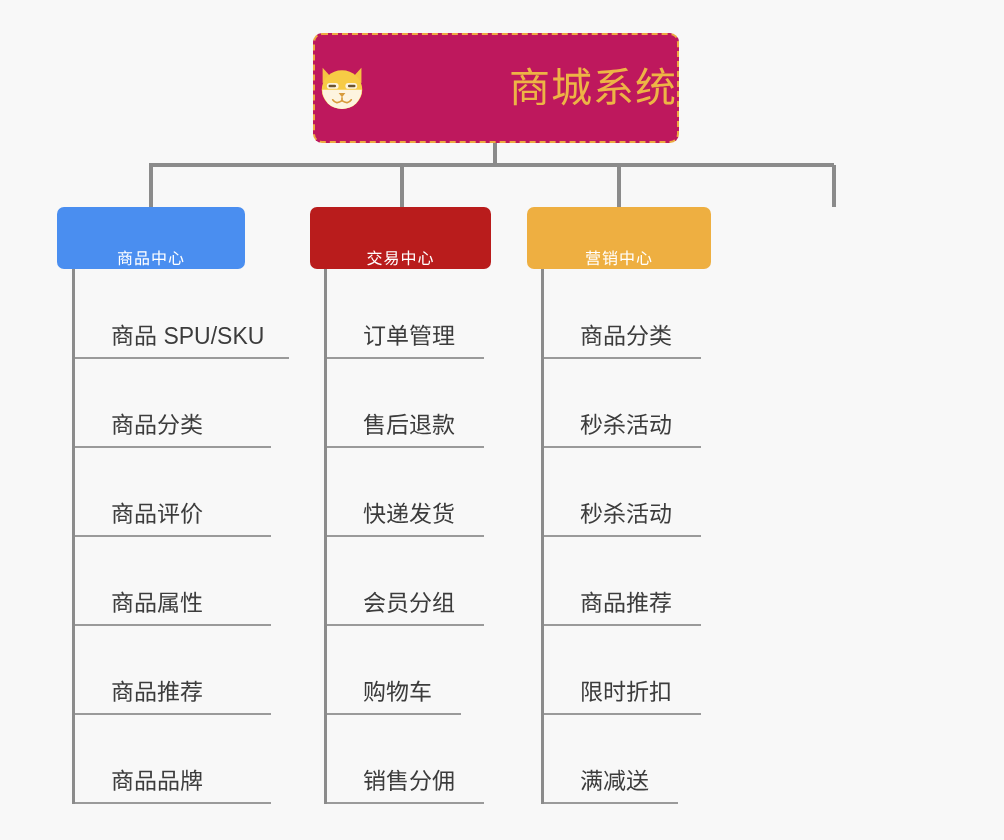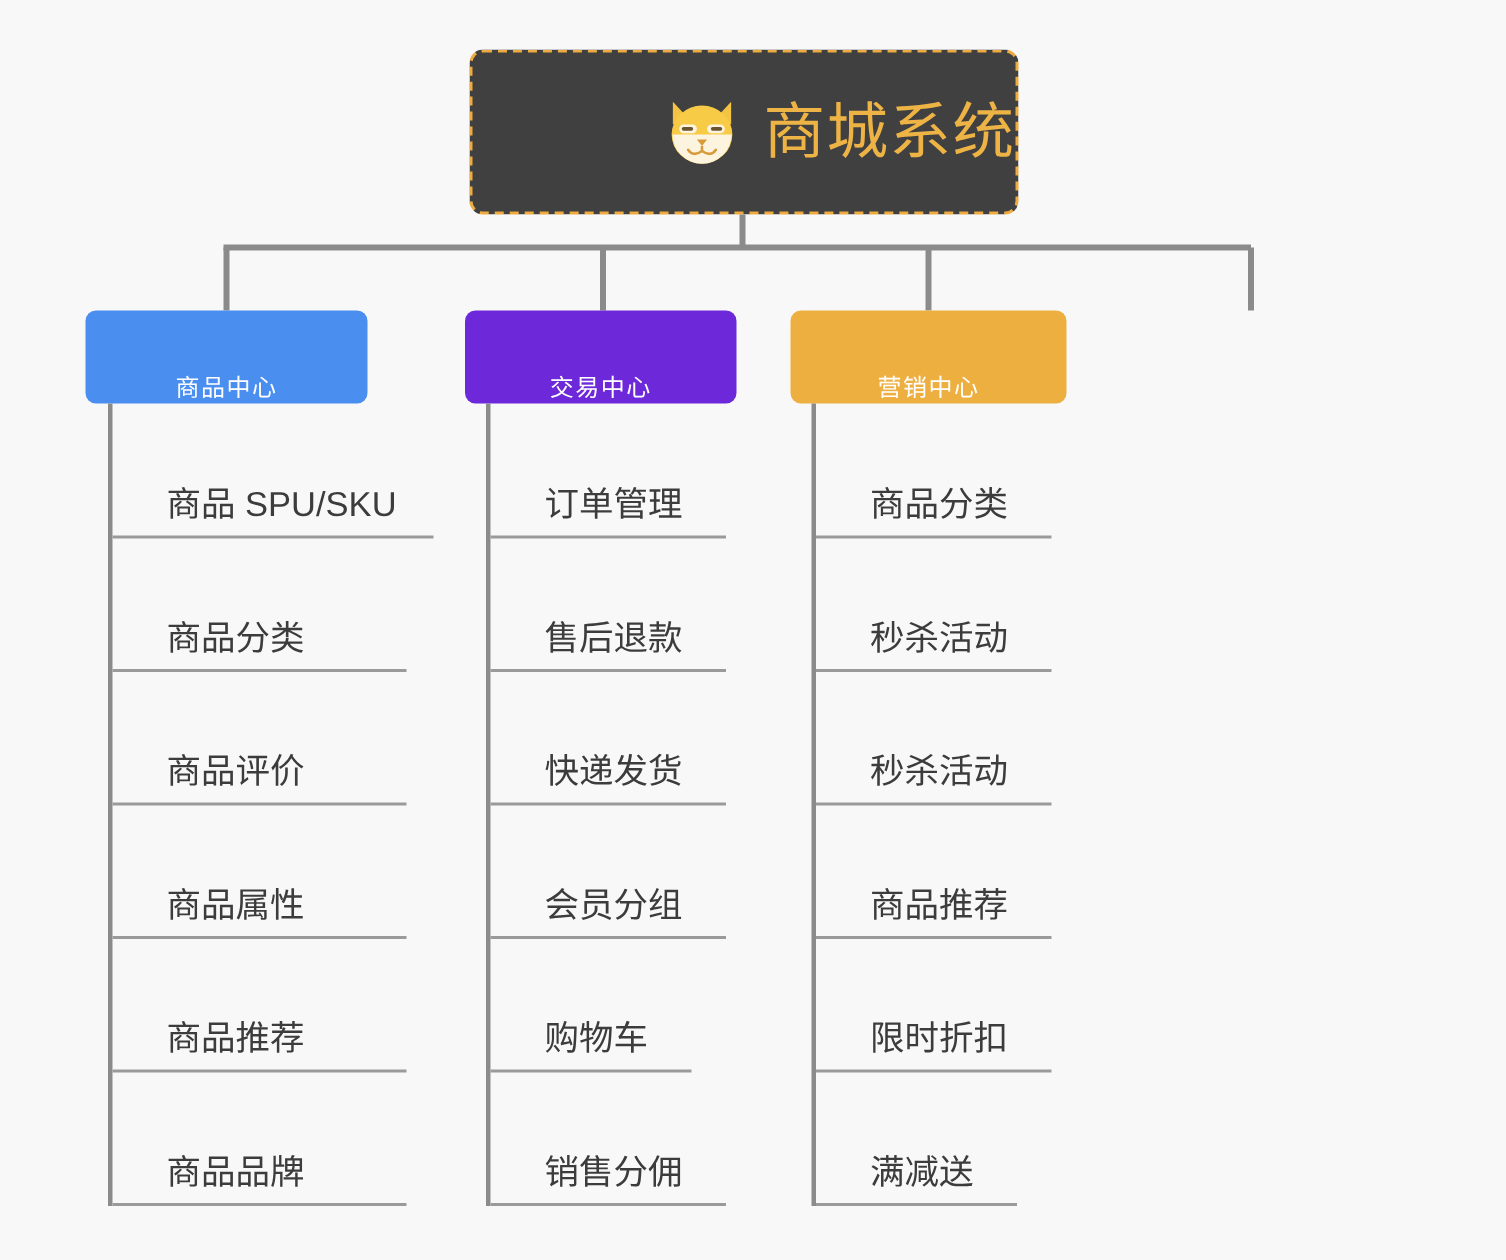--- a/index.html
+++ b/index.html
@@ -22,26 +22,26 @@
     height: 840px;
   }
 
   
   .root-node {
     position: absolute;
     left: 313px;
     top: 33px;
     width: 366px;
     height: 110px;
-    background: #404040;
+    background: #be185d;
     border: 2px dashed #edab40;
     border-radius: 9px;
     display: flex;
     align-items: center;
-    justify-content: flex-end;
+    justify-content: space-between;
     gap: 14px;
   }
   .root-icon {
     width: 54px;
     height: 54px;
     flex: 0 0 auto;
     display: block;
   }
   .root-title {
     font-size: 41px;
@@ -88,21 +88,21 @@
     height: 62px;
     border-radius: 7px;
     display: flex;
     align-items: flex-end;
     justify-content: center;
     color: #ffffff;
     font-size: 16px;
     letter-spacing: 1px;
   }
   .col-1 .category-box { width: 188px; background: #4a8ef0; }
-  .col-2 .category-box { width: 181px; background: #6d28d9; }
+  .col-2 .category-box { width: 181px; background: #b91c1c; }
   .col-3 .category-box { width: 184px; background: #eeaf41; }
   .col-4 .category-box { width: 186px; background: #73c049; }
 
   
   .leaf-list {
     position: relative;
     margin-top: 0;
     padding-top: 18px;
     border-left: 3px solid #8b8b8b;
     margin-left: 15px;

